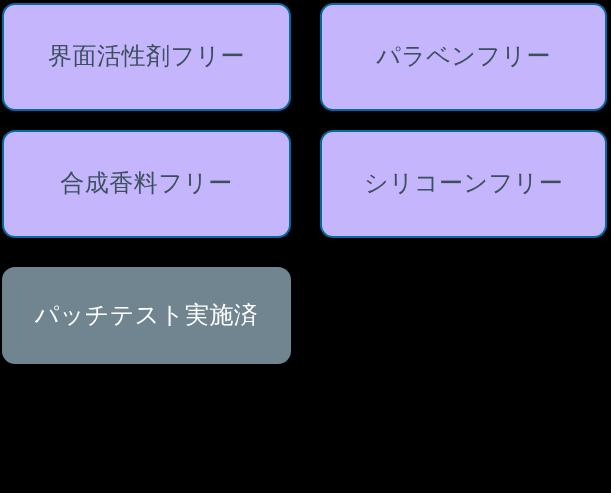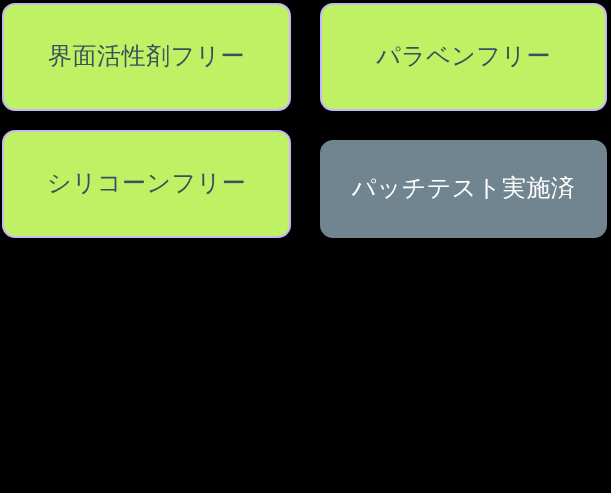--- a/index.html
+++ b/index.html
@@ -30,22 +30,22 @@
   .badge-card {
     border-radius: 13px;
     display: flex;
     align-items: center;
     justify-content: center;
     box-sizing: border-box;
     overflow: hidden;
   }
 
   .badge-card.variant-outline {
-    background: #bef264;
-    border: 2px solid #c4b5fd;
+    background: #c4b5fd;
+    border: 2px solid #0369a1;
   }
 
   .badge-card.variant-filled {
     background: #70858f;
     border: 2px solid #70858f;
     margin-top: 10px;
   }
 
   .badge-label {
     font-size: 24px;
@@ -71,20 +71,23 @@
 
   <div class="badge-card variant-outline">
     <span class="badge-label">界面活性剤フリー</span>
   </div>
 
   <div class="badge-card variant-outline">
     <span class="badge-label">パラベンフリー</span>
   </div>
 
 
+  <div class="badge-card variant-outline">
+    <span class="badge-label">合成香料フリー</span>
+  </div>
 
 
 
   <div class="badge-card variant-outline">
     <span class="badge-label">シリコーンフリー</span>
   </div>
 
   <div class="badge-card variant-filled">
     <span class="badge-label">パッチテスト実施済</span>
   </div>

